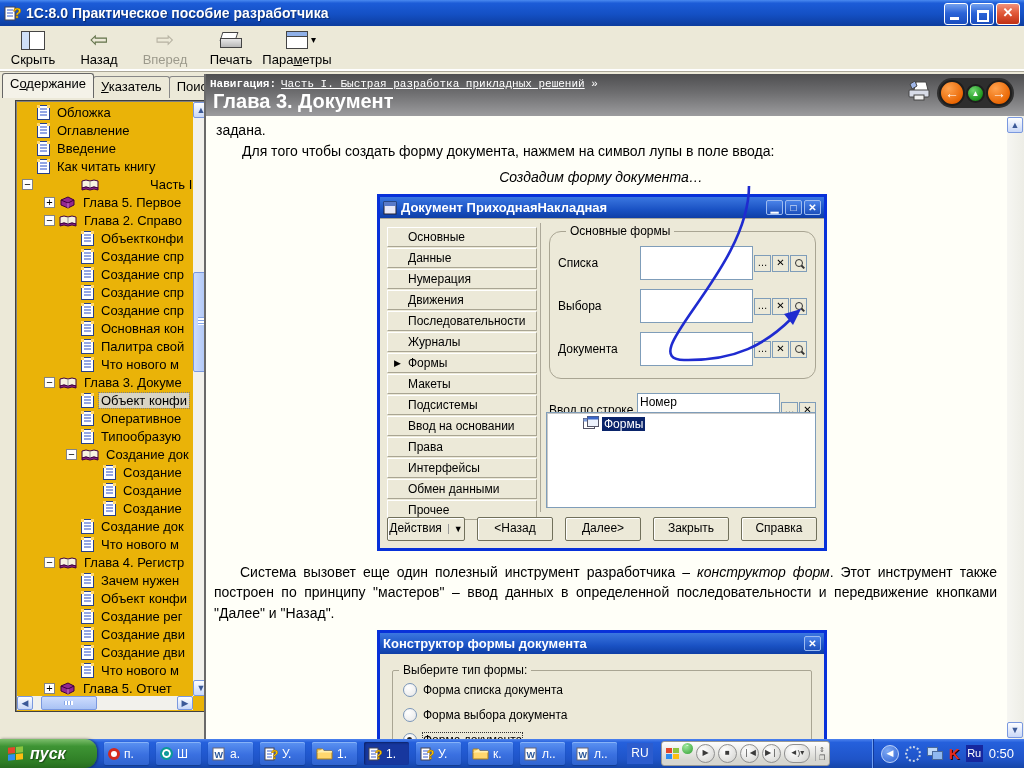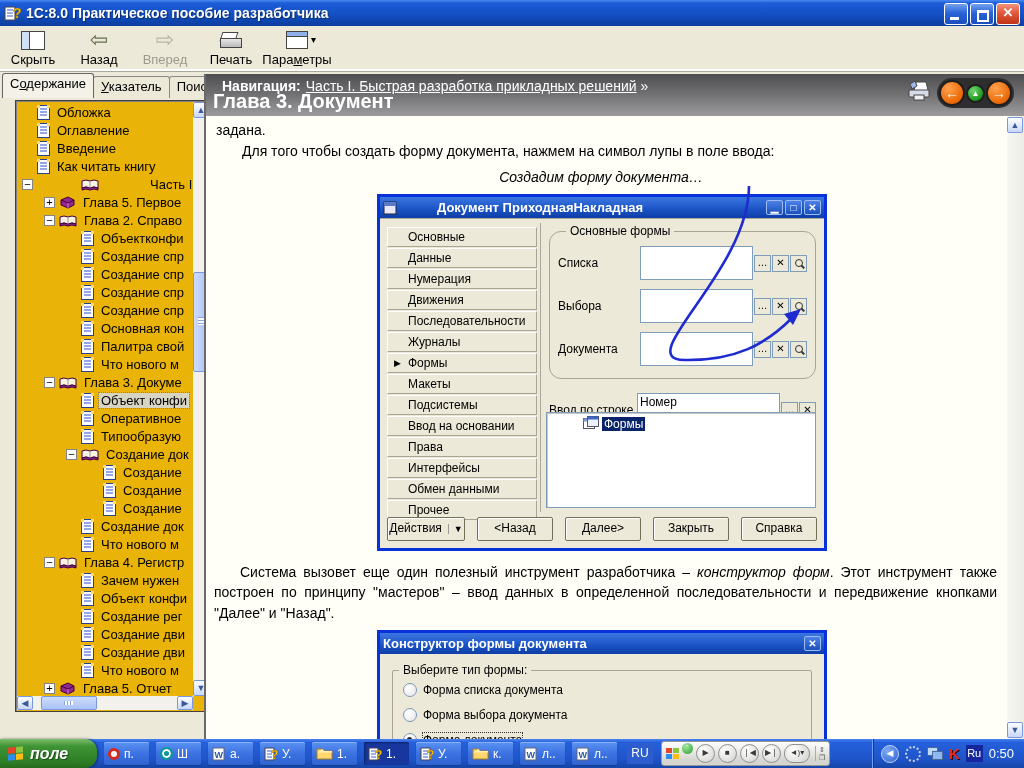--- a/index.html
+++ b/index.html
@@ -79,21 +79,21 @@
   .hsb .thumbh{position:absolute;left:24px;top:0;width:56px;height:14px;border:1px solid #7A98DF;border-radius:2px;
     background:linear-gradient(180deg,#CDDCFD,#A9C2F4);box-sizing:border-box;}
   .hsb .thumbh::after{content:"";position:absolute;top:4px;bottom:4px;left:22px;width:9px;
     background:repeating-linear-gradient(90deg,#86A6E8 0 1px,#fff 1px 3px);}
 
   
   .contentpane{position:absolute;left:204px;top:0;width:820px;height:665px;
     border-left:2px solid #6a6a6a;box-sizing:border-box;}
   .cheader{position:absolute;left:0;top:0;width:100%;height:42px;
     background:linear-gradient(180deg,#4E4E50 0%,#6E6E70 45%,#9C9C9E 100%);color:#fff;}
-  .navline{position:absolute;left:16px;top:4px;font-size:14px;}
+  .navline{position:absolute;left:4px;top:4px;font-size:11px;font-family:Liberation Mono, monospace;}
   .navline .nlab{font-weight:bold;margin-right:5px;}
   .navline a{color:#fff;}
   .ctitle{position:absolute;left:7px;top:16px;font-size:20px;font-weight:bold;}
   .hdr-actions{position:absolute;right:10px;top:4px;display:flex;align-items:center;gap:4px;}
   .navpill{display:flex;align-items:center;background:#2E2E2E;border-radius:16px;padding:2px;gap:1px;}
   .cnav{width:26px;height:26px;border-radius:50%;border:2px solid #1E1E1E;
     background:radial-gradient(circle at 35% 30%,#FFA24E,#E86400 75%);color:#fff;
     font-weight:bold;font-size:14px;line-height:22px;text-align:center;box-sizing:border-box;}
   .cnav.up{width:19px;height:19px;background:radial-gradient(circle at 35% 30%,#6FD86F,#189018 75%);
     font-size:8px;line-height:15px;}
@@ -103,21 +103,21 @@
   .cscroll .dn{left:0;bottom:1px;width:16px;height:16px;line-height:14px;}
   .article{position:absolute;left:0;top:0;right:17px;bottom:0;font-size:14px;color:#000;}
   .line1{position:absolute;left:10px;top:6px;}
   .para1{position:absolute;left:10px;top:27px;width:780px;text-indent:26px;}
   .capt{position:absolute;left:0;top:53px;width:790px;text-align:center;font-style:italic;}
   .para2{position:absolute;left:8px;top:446px;width:783px;text-align:justify;text-indent:26px;line-height:1.45;}
 
   
   .dlg{position:absolute;background:#ECE9D8;border:3px solid #0831D9;box-sizing:border-box;z-index:1;}
   .dlg-tb{height:21px;background:linear-gradient(180deg,#3B77E0,#1A52C4 60%,#0E3EA6);
-    display:flex;align-items:center;color:#fff;font-weight:bold;font-size:13px;padding:0 3px;gap:36px;}
+    display:flex;align-items:center;color:#fff;font-weight:bold;font-size:13px;padding:0 3px;}
   .dlg-tb .dicon{width:14px;height:14px;margin-right:4px;flex:none;}
   .dlg-tb .dbtns{margin-left:auto;display:flex;gap:2px;}
   .dbtn{width:17px;height:15px;border:1px solid #9DBBF0;border-radius:2px;color:#fff;
     background:linear-gradient(180deg,#4A82E8,#1C50BC);font-size:10px;line-height:13px;text-align:center;box-sizing:border-box;}
 
   
   #dlg1{left:171px;top:78px;width:450px;height:357px;}
   .d1body{position:absolute;left:0;top:21px;right:0;bottom:0;border-top:1px solid #ACA899;}
   .cats{position:absolute;left:7px;top:8px;width:150px;}
   .cat{height:20px;margin-bottom:1px;background:#ECE9D8;border:1px solid;
@@ -900,21 +900,21 @@
   </div>
 
   <div class="taskbar">
     <div class="startbtn">
       <span class="flag">
         <i style="background:#E3462C"></i>
           <i style="background:#8BC53F"></i>
           <i style="background:#2E8EF0"></i>
           <i style="background:#FDBE11"></i>
       </span>
-      <span class="stext">поле</span>
+      <span class="stext">пуск</span>
     </div>
     <span id="taskitems" style="display:flex;align-items:center;">
         <div class="titem">
           <span style="display:flex;">
             <span style="display:inline-block;width:12px;height:12px;border-radius:50%;border:3px solid #D42A1E;background:#fff;box-sizing:border-box;"></span>
           </span>
           <span>п.</span>
         </div>
         <div class="titem">
           <span style="display:flex;">

